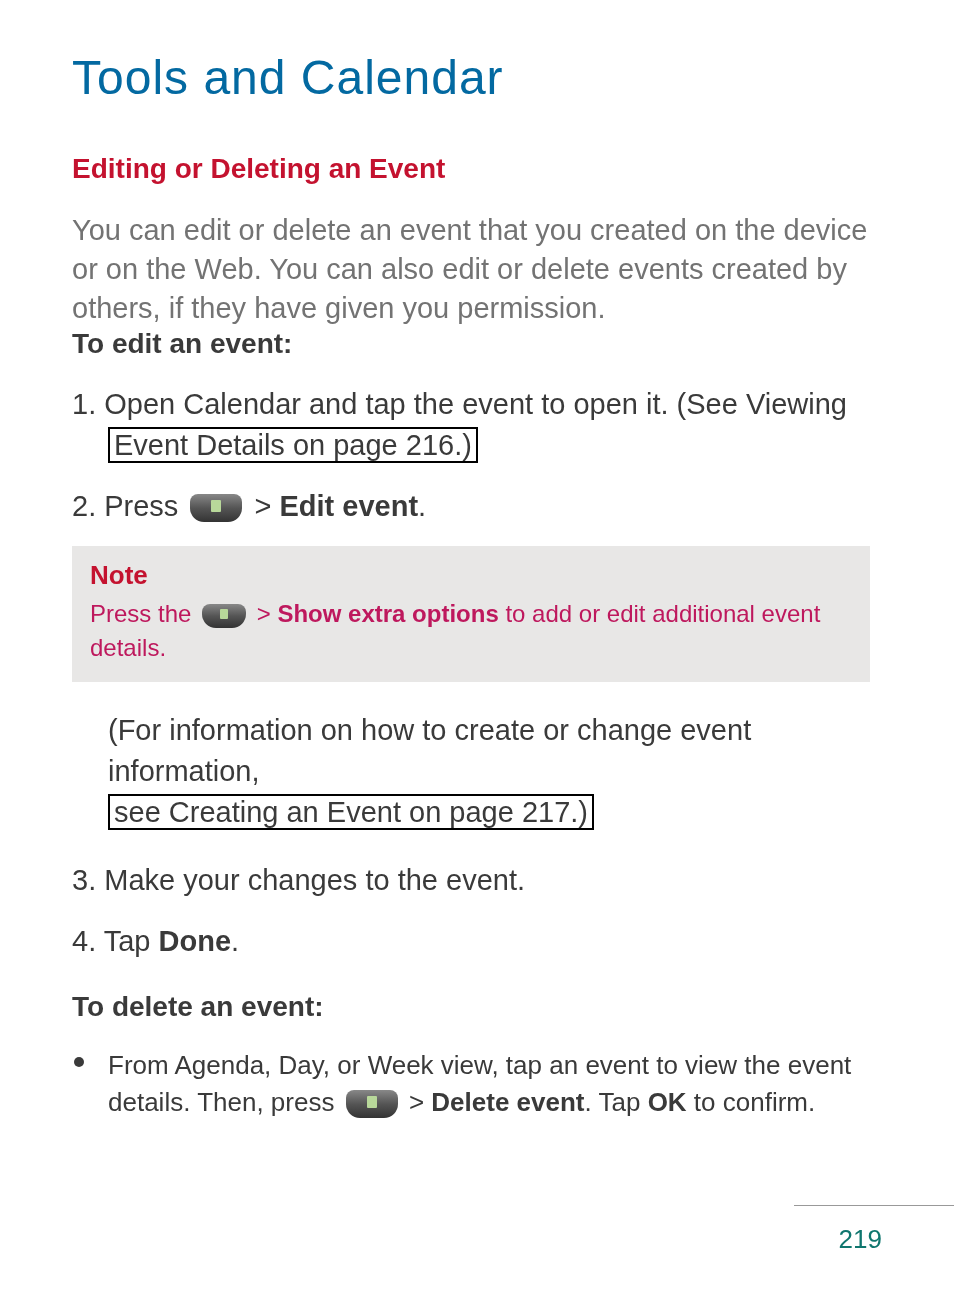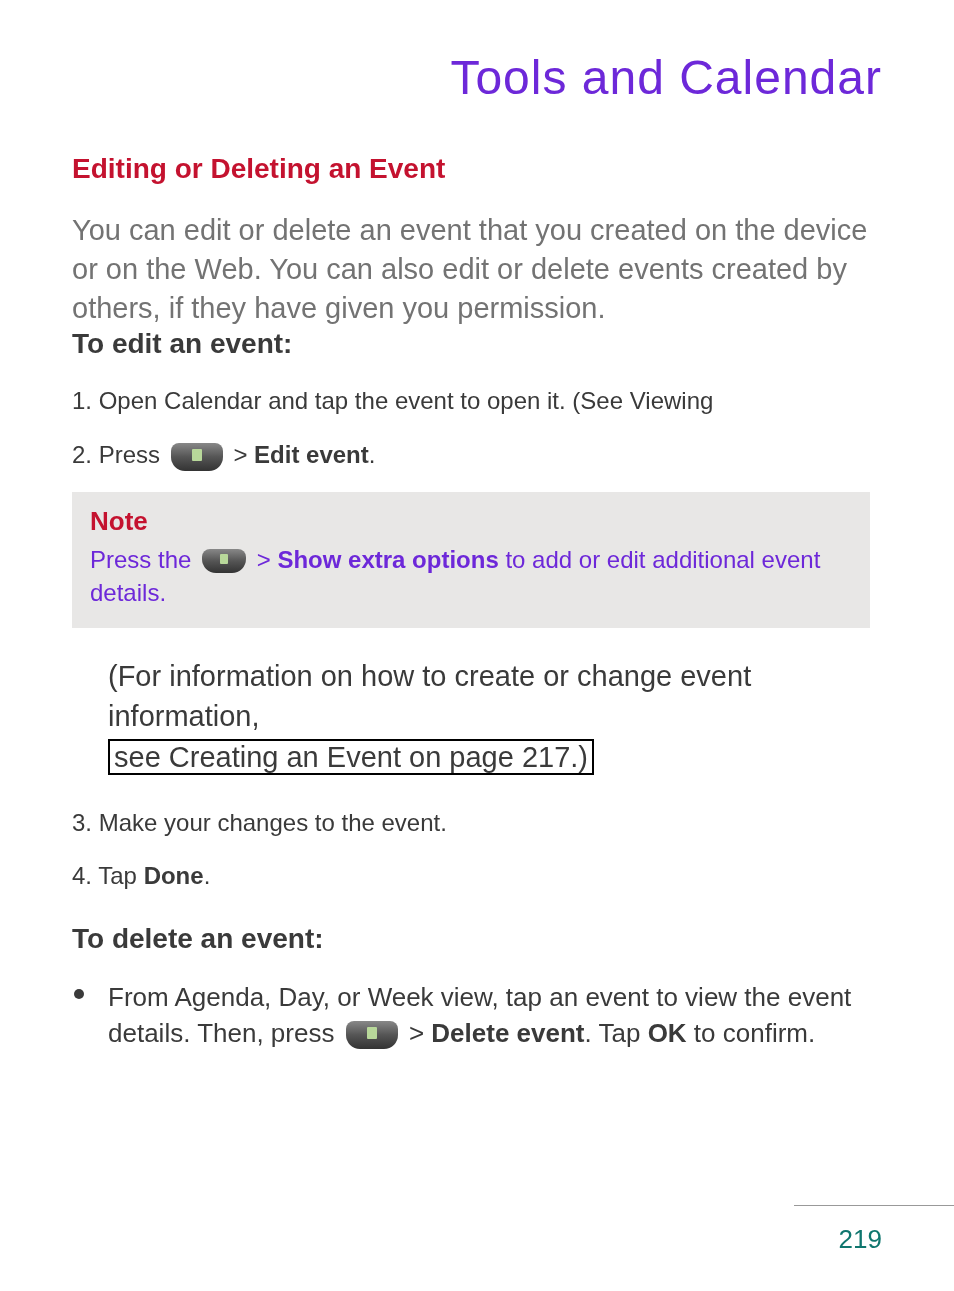--- a/index.html
+++ b/index.html
@@ -10,24 +10,24 @@
     body {
       width: 954px;
       height: 1291px;
       font-family: Georgia, 'Times New Roman', serif;
       background: #fff;
       color: #3a3a3a;
       position: relative;
       padding: 50px 72px 40px 72px;
     }
     .page-title {
-      text-align: right;
+      text-align: left;
       font-size: 48px;
       font-weight: 300;
-      color: #6d28d9;
+      color: #0369a1;
       letter-spacing: 1px;
       margin-bottom: 48px;
       font-family: 'Helvetica Neue', Arial, sans-serif;
     }
     .section-heading {
       font-size: 28px;
       color: #c4122f;
       font-weight: 600;
       margin-bottom: 26px;
       font-family: 'Helvetica Neue', Arial, sans-serif;
@@ -39,21 +39,21 @@
       font-family: 'Helvetica Neue', Arial, sans-serif;
       font-weight: 300;
     }
     .sub-heading {
       font-size: 28px;
       font-weight: 600;
       margin-bottom: 24px;
       font-family: 'Helvetica Neue', Arial, sans-serif;
     }
     .step {
-      font-size: 24px;
+      font-size: 29px;
       line-height: 1.4;
       margin-bottom: 20px;
       font-family: 'Helvetica Neue', Arial, sans-serif;
       font-weight: 300;
     }
     .step-indent {
       padding-left: 36px;
     }
     .link-box {
       border: 2px solid #000;
@@ -92,21 +92,21 @@
     .note-title {
       color: #c4122f;
       font-weight: 700;
       font-size: 26px;
       margin-bottom: 6px;
       font-family: 'Helvetica Neue', Arial, sans-serif;
     }
     .note-text {
       font-size: 24px;
       line-height: 1.4;
-      color: #6d28d9;
+      color: #be185d;
       font-family: 'Helvetica Neue', Arial, sans-serif;
       font-weight: 300;
     }
     .note-text .menu-icon {
       width: 44px;
       height: 24px;
     }
     .note-text .menu-icon::after {
       width: 8px;
       height: 10px;
@@ -162,20 +162,23 @@
 <div class="page-title">Tools and Calendar</div>
 
 <div class="section-heading">Editing or Deleting an Event</div>
 
 <div class="intro-text">You can edit or delete an event that you created on the device or on the Web. You can also edit or delete events created by others, if they have given you permission.</div>
 
 <div class="sub-heading">To edit an event:</div>
 
 <div class="step">
   <span>1. Open Calendar and tap the event to open it. (See Viewing </span><br>
+  <span class="step-indent">
+    <span class="link-box">Event Details on page 216.)</span>
+  </span>
 </div>
 
 <div class="step">
   <span>2. Press </span>
   <span class="menu-icon"></span>
   <span class="gt"> &gt; </span>
   <span class="bold">Edit event</span><span>.</span>
 </div>
 
 <div class="note-box">

